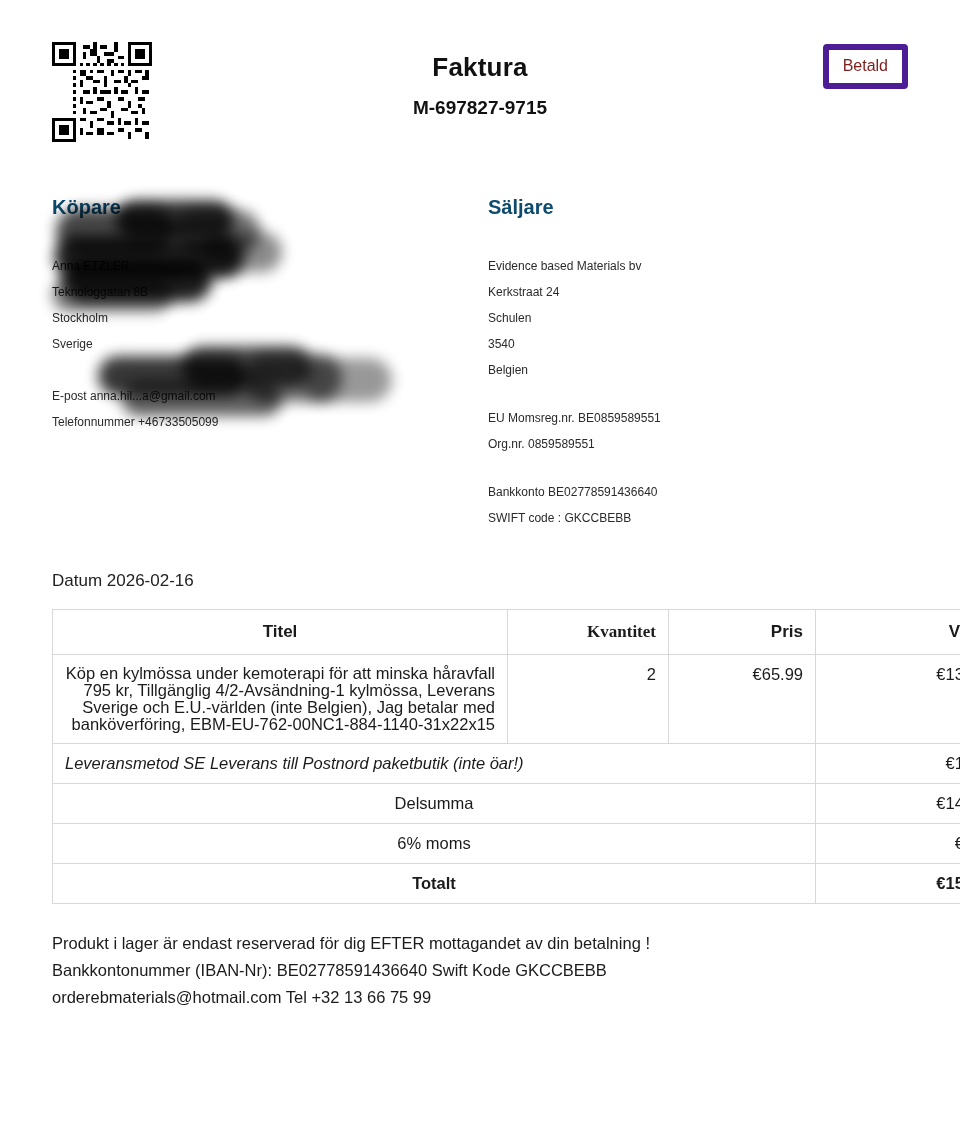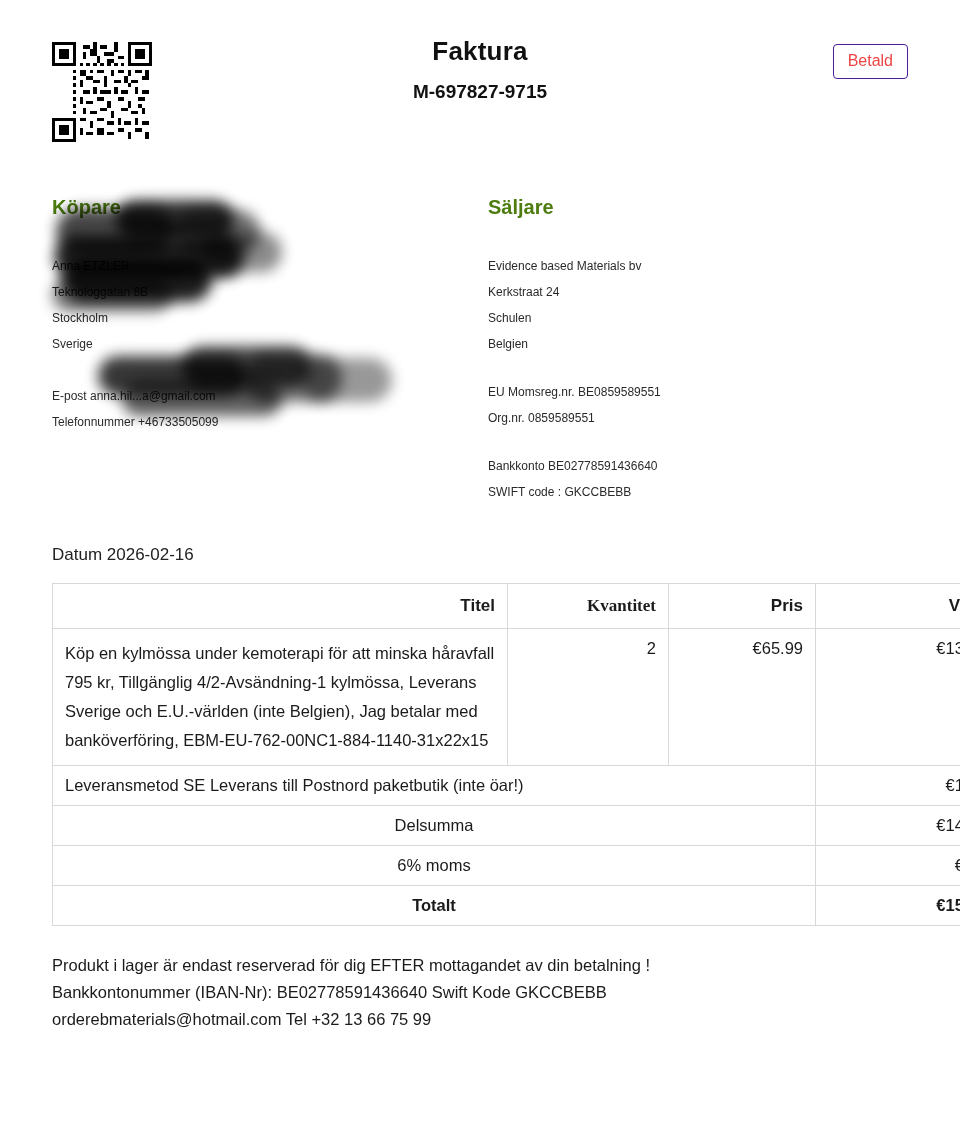--- a/index.html
+++ b/index.html
@@ -34,41 +34,41 @@
     top: 42px;
     width: 100px;
     height: 100px;
   }
   .qr svg { display: block; }
 
   .doc-title-wrap {
     position: absolute;
     left: 0;
     right: 0;
-    top: 36px;
+    top: 52px;
     text-align: center;
   }
   .doc-title {
     font-size: 26px;
     font-weight: bold;
     letter-spacing: 0.2px;
     color: #111;
   }
   .doc-number {
     margin-top: 14px;
     font-size: 19px;
     font-weight: bold;
     color: #111;
   }
   .status-badge {
     position: absolute;
     right: 0px;
     top: 44px;
-    border: 1px solid #4c1d95;
-    color: #ef4444;
+    border: 6px solid #4c1d95;
+    color: #7f1d1d;
     border-radius: 4px;
     font-size: 16px;
     padding: 7px 14px 8px 14px;
     background: #fff;
   }
 
   
   .parties {
     position: relative;
     margin-top: 46px;
@@ -76,21 +76,21 @@
   }
   .party {
     width: 50%;
     position: relative;
   }
   .party.right { padding-left: 16px; }
   .party h2 {
     margin: 0 0 34px 0;
     font-size: 20px;
     font-weight: bold;
-    color: #4d7c0f;
+    color: #0c4a6e;
   }
   .party .line {
     font-size: 12px;
     line-height: 26px;
     color: #2a2a2a;
     white-space: pre;
   }
   .block-gap { height: 22px; }
   .block-gap-lg { height: 26px; }
 
@@ -131,28 +131,28 @@
     font-size: 16.5px;
     color: #1b1b1b;
     vertical-align: top;
   }
   table.invoice thead th {
     font-weight: bold;
     font-size: 17px;
     padding-top: 12px;
     padding-bottom: 12px;
   }
-  .col-title   { width: 430px; text-align: right; }
+  .col-title   { width: 430px; text-align: center; }
   .col-qty     { width: 136px; text-align: right; font-family: Liberation Serif, serif; }
   .col-price   { width: 122px; text-align: right; }
   .col-value   { width: 168px; text-align: right; }
 
-  td.desc { line-height: 29px; padding: 12px 12px 14px 12px; }
+  td.desc { line-height: 17px; padding: 12px 12px 14px 12px; text-align: right; }
   td.mid  { vertical-align: middle; text-align: right; }
-  td.ship-label { text-align: left; }
+  td.ship-label { text-align: left; font-style: italic; }
   td.sum-label { text-align: center; }
   tr.total td { font-weight: bold; }
 
   
   .footer {
     margin-top: 26px;
     font-size: 16.5px;
     line-height: 27px;
     color: #1b1b1b;
   }
@@ -305,20 +305,21 @@
         <div class="smudge" style="left:250px;top:162px; width:90px;  height:44px; opacity:.40;"></div>
         <div class="smudge" style="left:70px; top:186px; width:160px; height:34px; opacity:.62;"></div>
       </div>
     </div>
 
     <div class="party right">
       <h2>Säljare</h2>
       <div class="line">Evidence based Materials bv</div>
       <div class="line">Kerkstraat 24</div>
       <div class="line">Schulen</div>
+      <div class="line">3540</div>
       <div class="line">Belgien</div>
       <div class="block-gap"></div>
       <div class="line">EU Momsreg.nr. BE0859589551</div>
       <div class="line">Org.nr. 0859589551</div>
       <div class="block-gap"></div>
       <div class="line">Bankkonto BE02778591436640</div>
       <div class="line">SWIFT code : GKCCBEBB</div>
     </div>
   </div>
 

